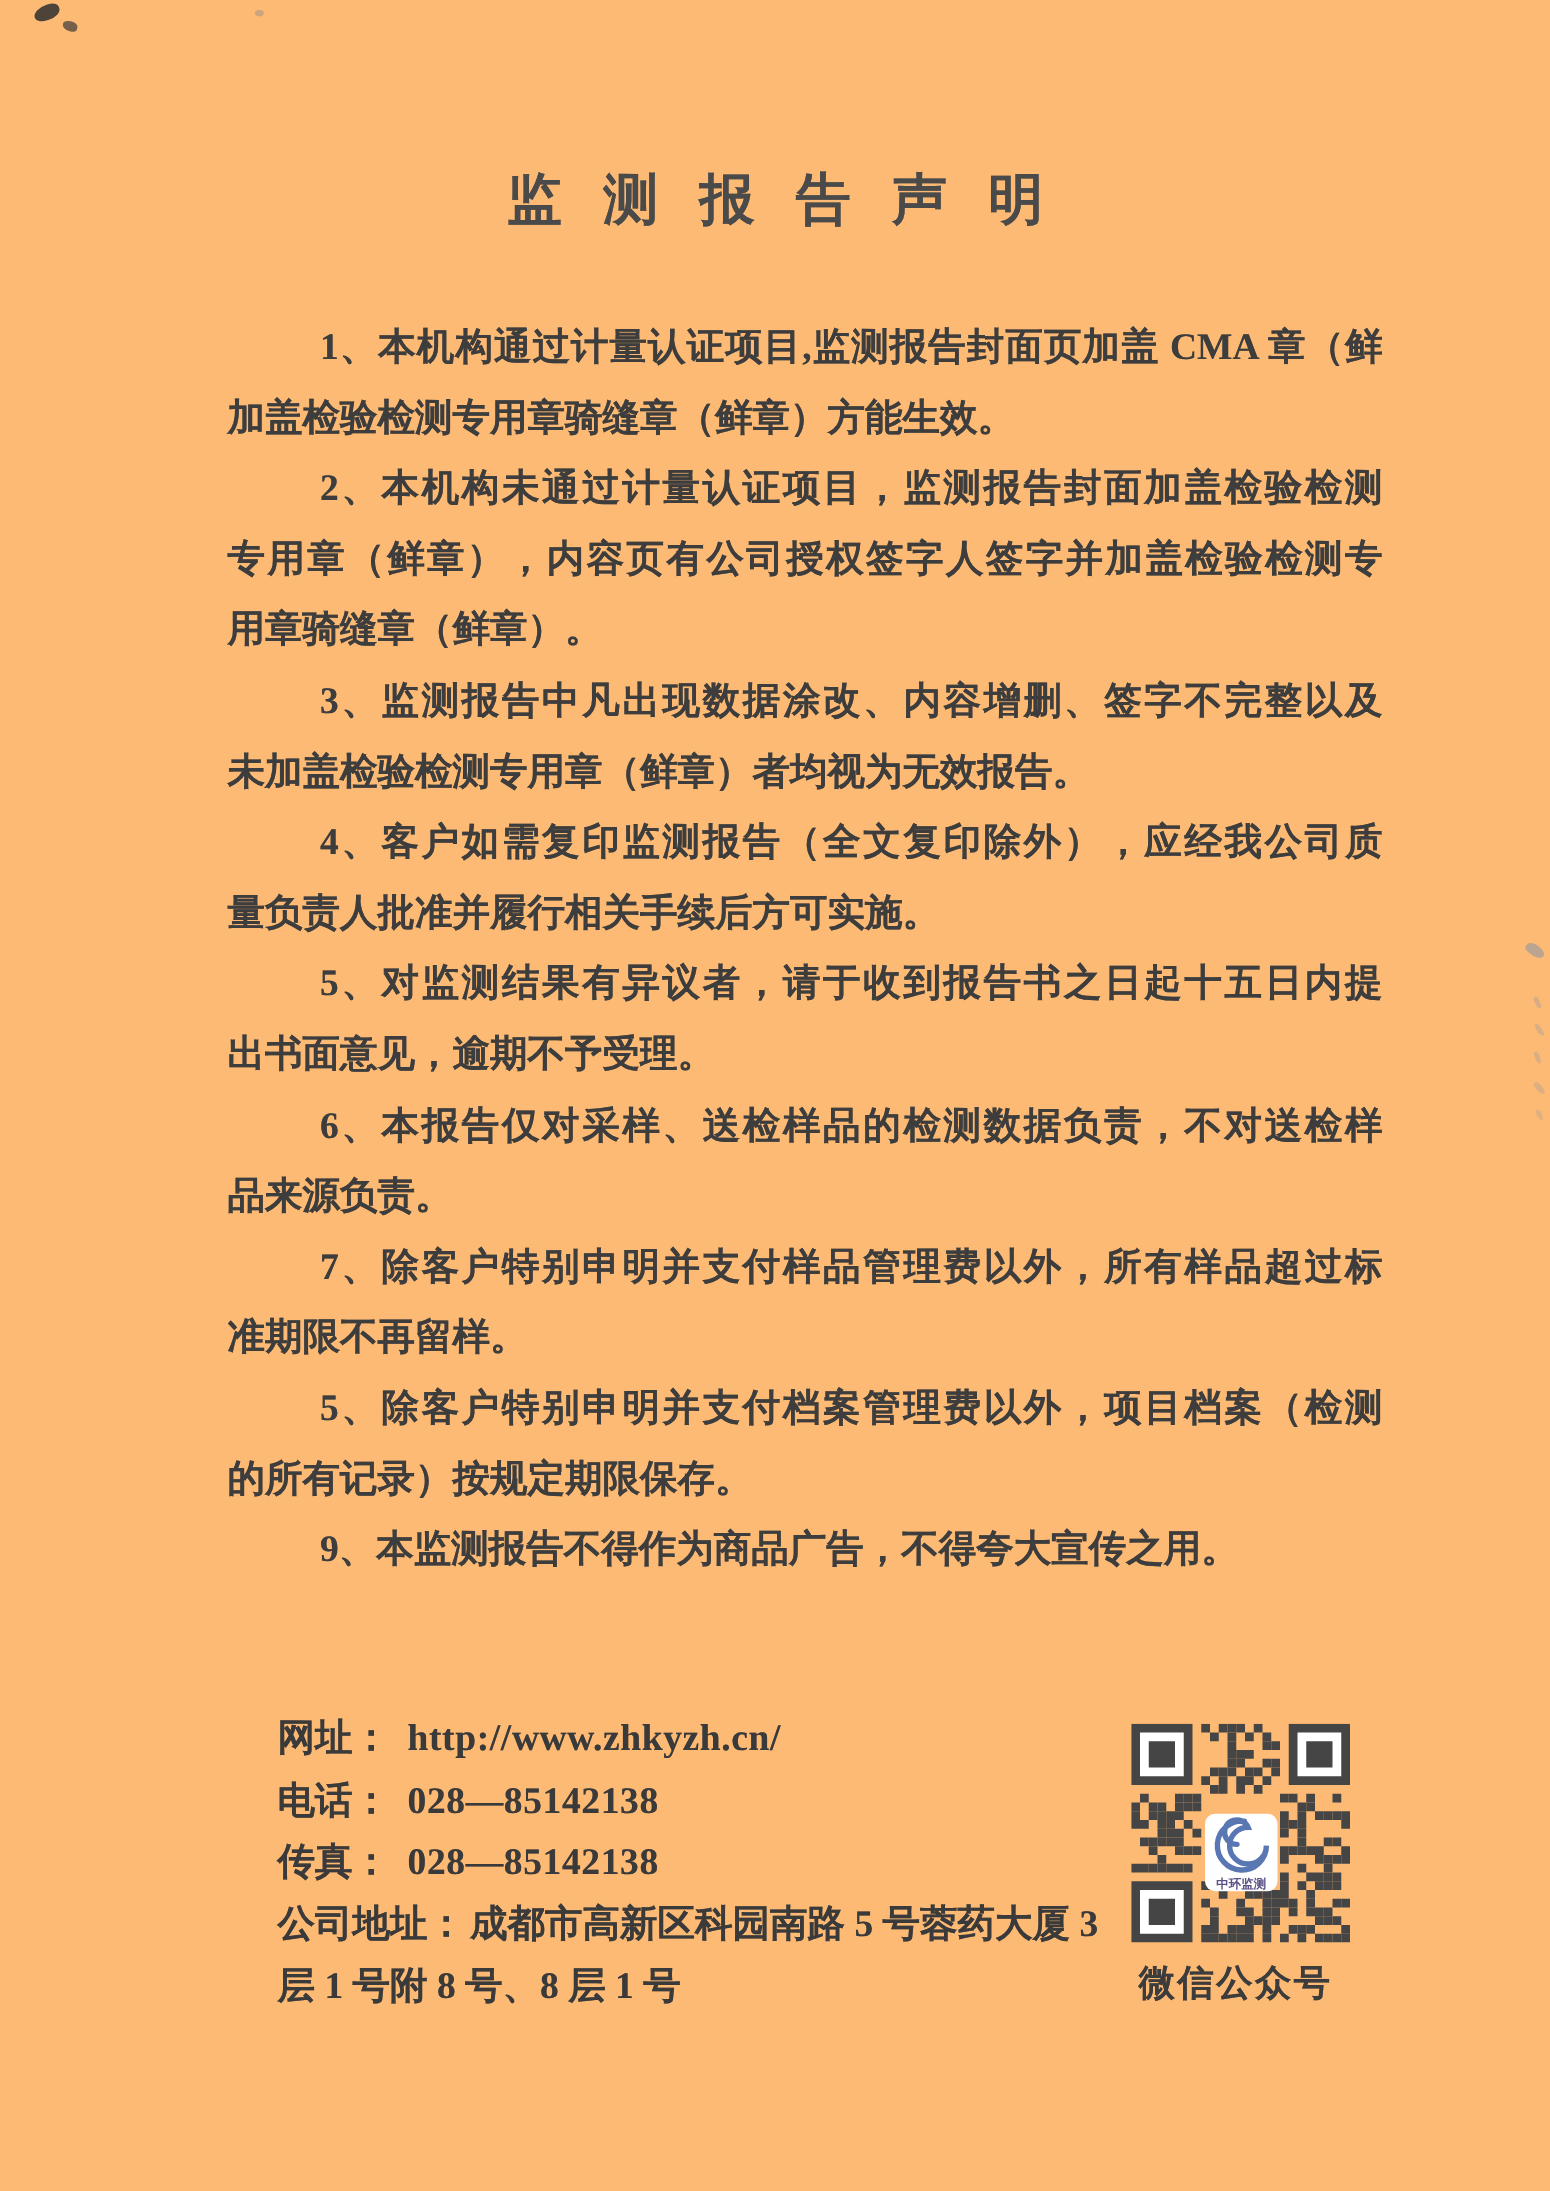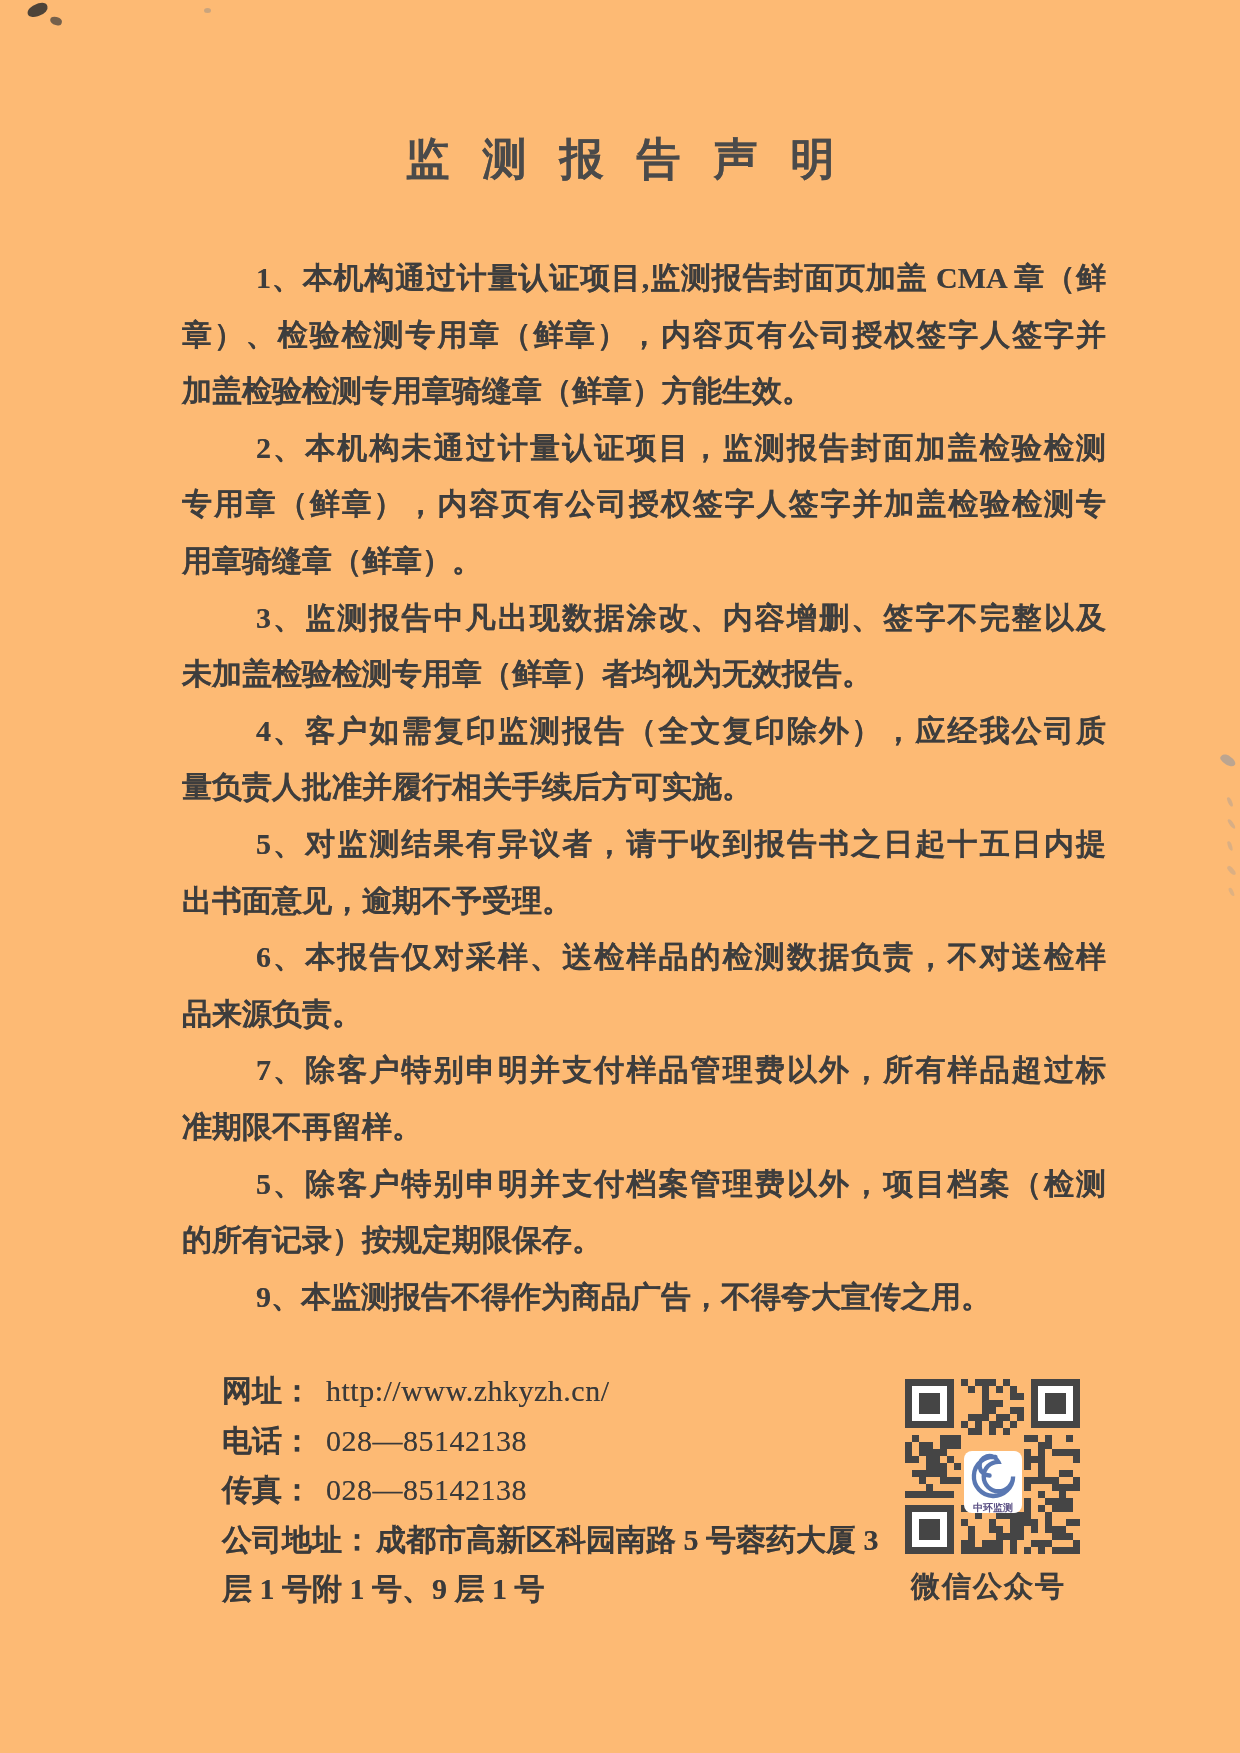--- a/index.html
+++ b/index.html
@@ -25,21 +25,21 @@
   }
   .statement .line{text-align:justify;text-align-last:left;height:56.6px;overflow:visible}
   .statement .line.fill{text-align-last:justify}
   .statement .line.indent{padding-left:74px}
   
   .contact{
     position:absolute;left:222px;top:1366px;
     font-size:30px;line-height:49.6px;font-weight:600;
     text-shadow:0 0 .5px rgba(55,55,55,.6);color:#3a3a3a;
   }
-  .contact .val{font-weight:400;margin-left:14px;letter-spacing:.5px}
+  .contact .val{font-weight:700;margin-left:14px;letter-spacing:.5px}
   .contact .val.cjk{margin-left:4px;letter-spacing:0;font-weight:700}
   
   .qr-wrap{position:absolute;left:905px;top:1379px;width:175px;height:175px}
   .qr-wrap svg{display:block;width:175px;height:175px}
   .qr-logo{
     position:absolute;left:59px;top:72px;width:58px;height:62px;
     background:#fff;border-radius:8px;
     display:flex;flex-direction:column;align-items:center;justify-content:center;gap:1px;
   }
   .qr-logo-text{
@@ -78,21 +78,20 @@
       <i class="s3"></i>
       <i class="s4"></i>
       <i class="s5"></i>
       <i class="s6"></i>
   </span>
 
   <h1 class="title">监测报告声明</h1>
 
   <div class="statement" id="statement">
       <div class="line fill indent">1、本机构通过计量认证项目,监测报告封面页加盖 CMA 章（鲜</div>
-      <div class="line fill">章）、检验检测专用章（鲜章），内容页有公司授权签字人签字并</div>
       <div class="line">加盖检验检测专用章骑缝章（鲜章）方能生效。</div>
       <div class="line fill indent">2、本机构未通过计量认证项目，监测报告封面加盖检验检测</div>
       <div class="line fill">专用章（鲜章），内容页有公司授权签字人签字并加盖检验检测专</div>
       <div class="line">用章骑缝章（鲜章）。</div>
       <div class="line fill indent">3、监测报告中凡出现数据涂改、内容增删、签字不完整以及</div>
       <div class="line">未加盖检验检测专用章（鲜章）者均视为无效报告。</div>
       <div class="line fill indent">4、客户如需复印监测报告（全文复印除外），应经我公司质</div>
       <div class="line">量负责人批准并履行相关手续后方可实施。</div>
       <div class="line fill indent">5、对监测结果有异议者，请于收到报告书之日起十五日内提</div>
       <div class="line">出书面意见，逾期不予受理。</div>
@@ -111,21 +110,21 @@
     </div>
     <div>
       <span>电话：</span><span class="val">028—85142138</span>
     </div>
     <div>
       <span>传真：</span><span class="val">028—85142138</span>
     </div>
     <div>
       <span>公司地址：</span><span class="val cjk">成都市高新区科园南路 5 号蓉药大厦 3</span>
     </div>
-    <div>层 1 号附 1 号、9 层 1 号</div>
+    <div>层 1 号附 8 号、8 层 1 号</div>
   </div>
 
   <div class="qr-wrap">
     <svg id="qr" xmlns="http://www.w3.org/2000/svg" viewBox="0 0 175 175">
         <rect x="56" y="0" width="7" height="7" fill="#454545"></rect>
         <rect x="70" y="0" width="7" height="7" fill="#454545"></rect>
         <rect x="77" y="0" width="7" height="7" fill="#454545"></rect>
         <rect x="84" y="0" width="7" height="7" fill="#454545"></rect>
         <rect x="98" y="0" width="7" height="7" fill="#454545"></rect>
         <rect x="63" y="7" width="7" height="7" fill="#454545"></rect>

